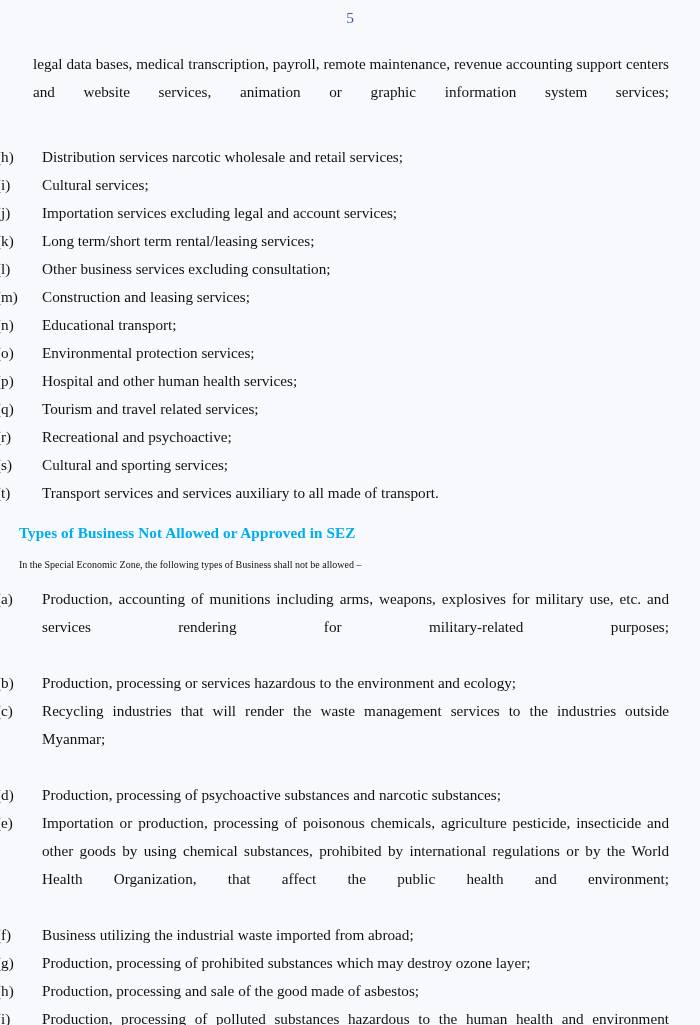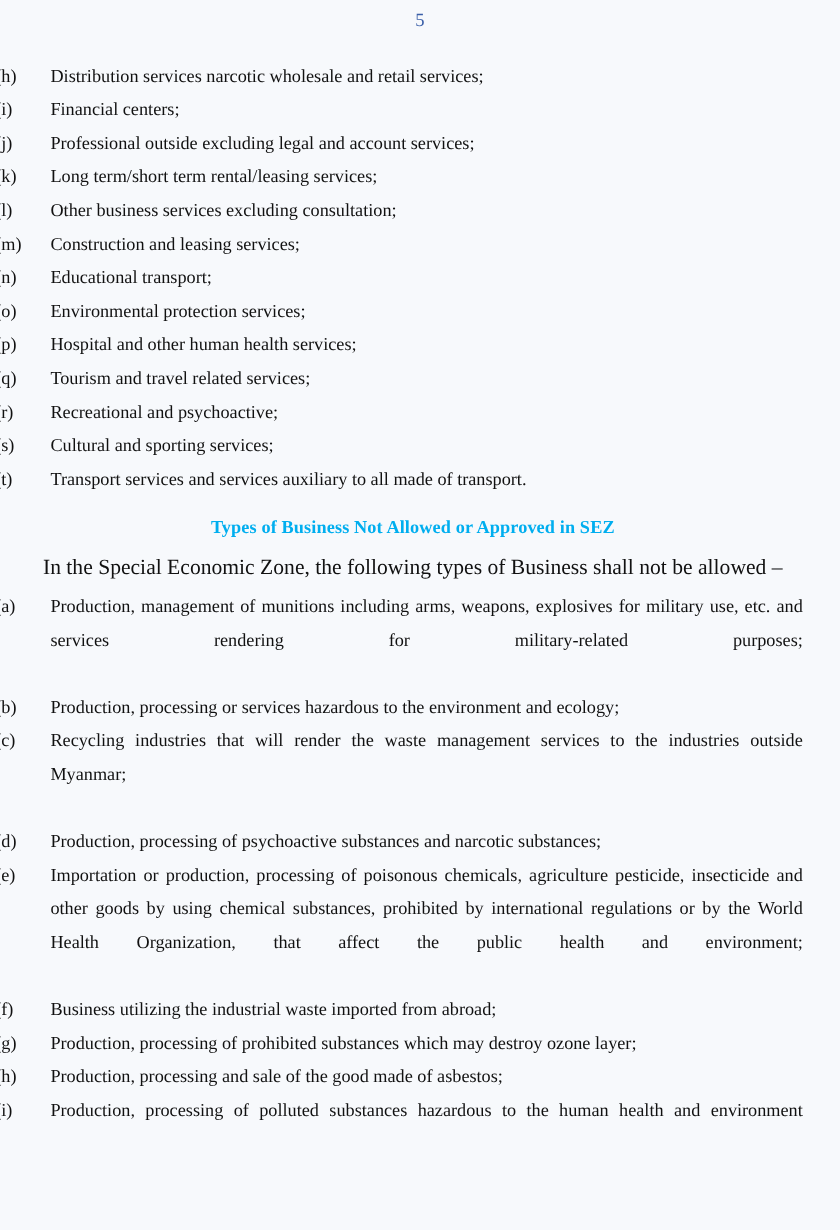--- a/index.html
+++ b/index.html
@@ -77,65 +77,65 @@
     min-width: 23px;
   }
   .section-heading {
     margin: 13px 0 5px 0;
     font-size: 15.2px;
     line-height: 26px;
     font-weight: bold;
     color: #00aeef;
     font-family: "Liberation Serif", "DejaVu Serif", serif;
     letter-spacing: 0.1px;
-    text-align: center;
   }
   .intro-para {
     margin: 0 0 6px 0;
-    font-size: 18px;
+    font-size: 10px;
     line-height: 28px;
-    text-align: center;
+    text-align: left;
   }
   .list-block {
     margin: 0;
     padding: 0;
   }
 </style>
 </head>
 <body style="background: rgb(247, 249, 252); color: rgb(17, 17, 17);">
 
 <div class="page">
 
   <div class="page-number" style="color: rgb(58, 95, 168);">5</div>
 
   <div class="content">
 
+    <p class="cont-para">legal data bases, medical transcription, payroll, remote maintenance, revenue accounting support centers and website services, animation or graphic information system services;</p>
 
     <div class="list-block">
         <p class="item"><span class="marker">(h)</span><span>Distribution services narcotic wholesale and retail services;</span></p>
-        <p class="item"><span class="marker">(i)</span><span>Financial centers;</span></p>
-        <p class="item"><span class="marker">(j)</span><span>Professional outside excluding legal and account services;</span></p>
+        <p class="item"><span class="marker">(i)</span><span>Cultural services;</span></p>
+        <p class="item"><span class="marker">(j)</span><span>Importation services excluding legal and account services;</span></p>
         <p class="item"><span class="marker">(k)</span><span>Long term/short term rental/leasing services;</span></p>
         <p class="item"><span class="marker">(l)</span><span>Other business services excluding consultation;</span></p>
         <p class="item"><span class="marker">(m)</span><span>Construction and leasing services;</span></p>
         <p class="item"><span class="marker">(n)</span><span>Educational transport;</span></p>
         <p class="item"><span class="marker">(o)</span><span>Environmental protection services;</span></p>
         <p class="item"><span class="marker">(p)</span><span>Hospital and other human health services;</span></p>
         <p class="item"><span class="marker">(q)</span><span>Tourism and travel related services;</span></p>
         <p class="item"><span class="marker">(r)</span><span>Recreational and psychoactive;</span></p>
         <p class="item"><span class="marker">(s)</span><span>Cultural and sporting services;</span></p>
         <p class="item"><span class="marker">(t)</span><span>Transport services and services auxiliary to all made of transport.</span></p>
       </div>
 
     <div class="section-heading" style="color: rgb(0, 174, 239);">Types of Business Not Allowed or Approved in SEZ</div>
 
     <p class="intro-para">In the Special Economic Zone, the following types of Business shall not be allowed –</p>
 
     <div class="list-block">
-        <p class="item justified"><span class="marker">(a)</span><span>Production, management of munitions including arms, weapons, explosives for military use, etc. and services rendering for military-related purposes;</span></p>
+        <p class="item justified"><span class="marker">(a)</span><span>Production, accounting of munitions including arms, weapons, explosives for military use, etc. and services rendering for military-related purposes;</span></p>
         <p class="item"><span class="marker">(b)</span><span>Production, processing or services hazardous to the environment and ecology;</span></p>
         <p class="item justified"><span class="marker">(c)</span><span>Recycling industries that will render the waste management services to the industries outside Myanmar;</span></p>
         <p class="item"><span class="marker">(d)</span><span>Production, processing of psychoactive substances and narcotic substances;</span></p>
         <p class="item justified"><span class="marker">(e)</span><span>Importation or production, processing of poisonous chemicals, agriculture pesticide, insecticide and other goods by using chemical substances, prohibited by international regulations or by the World Health Organization, that affect the public health and environment;</span></p>
         <p class="item"><span class="marker">(f)</span><span>Business utilizing the industrial waste imported from abroad;</span></p>
         <p class="item"><span class="marker">(g)</span><span>Production, processing of prohibited substances which may destroy ozone layer;</span></p>
         <p class="item"><span class="marker">(h)</span><span>Production, processing and sale of the good made of asbestos;</span></p>
         <p class="item justified"><span class="marker">(i)</span><span>Production, processing of polluted substances hazardous to the human health and environment</span></p>
       </div>
 

